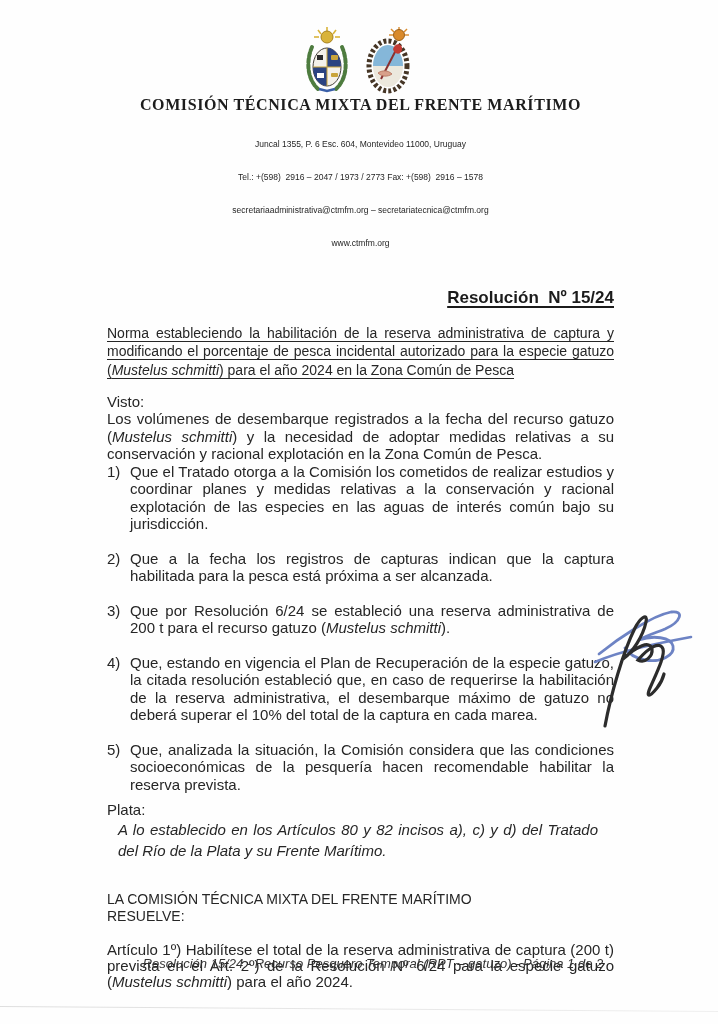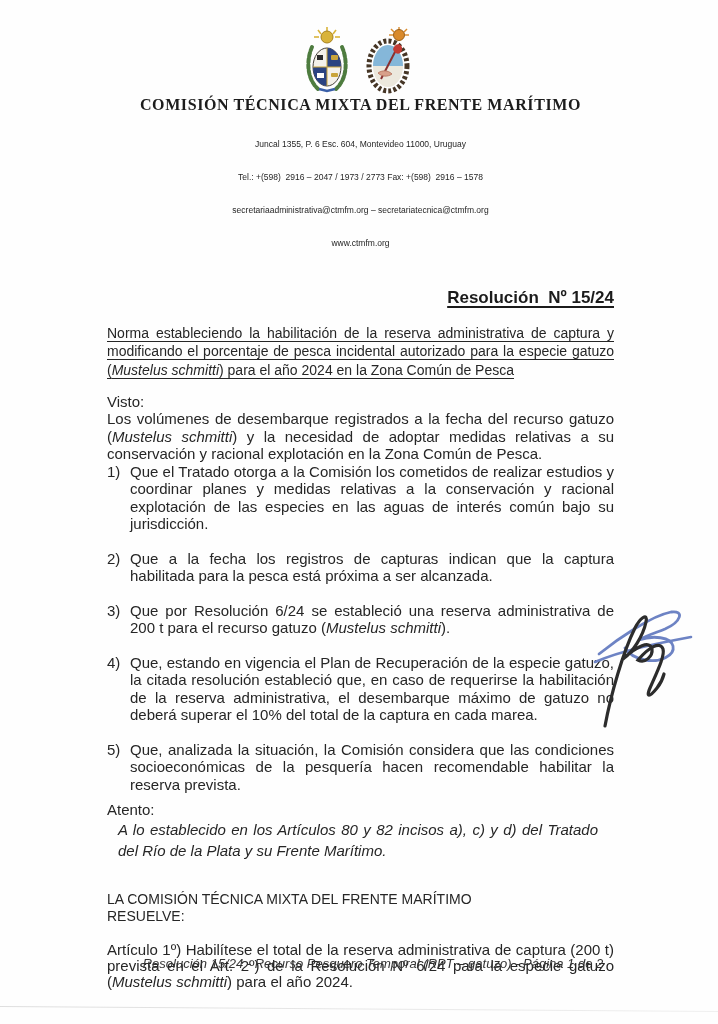--- a/index.html
+++ b/index.html
@@ -149,21 +149,21 @@
       <div class="item">
         <span class="item-num">4)</span>
         <span class="item-text">Que, estando en vigencia el Plan de Recuperación de la especie gatuzo, la citada resolución estableció que, en caso de requerirse la habilitación de la reserva administrativa, el desembarque máximo de gatuzo no deberá superar el 10% del total de la captura en cada marea.</span>
       </div>
       <div class="item">
         <span class="item-num">5)</span>
         <span class="item-text">Que, analizada la situación, la Comisión considera que las condiciones socioeconómicas de la pesquería hacen recomendable habilitar la reserva prevista.</span>
       </div>
     </div>
 
-    <div class="label label-atento">Atento:</div>
+    <div class="label label-atento">Plata:</div>
     <p class="atento-body">A lo establecido en los Artículos 80 y 82 incisos a), c) y d) del Tratado del Río de la Plata y su Frente Marítimo.</p>
 
     <div class="resuelve">
       <div>LA COMISIÓN TÉCNICA MIXTA DEL FRENTE MARÍTIMO</div>
       <div>RESUELVE:</div>
     </div>
 
     <p class="articulo"><span>Artículo 1º) Habilítese el total de la reserva administrativa de captura (200 t) prevista en el Art. 2º) de la Resolución Nº 6/24 para la especie gatuzo (</span><i>Mustelus schmitti</i><span>) para el año 2024.</span></p>
 
   </div>

